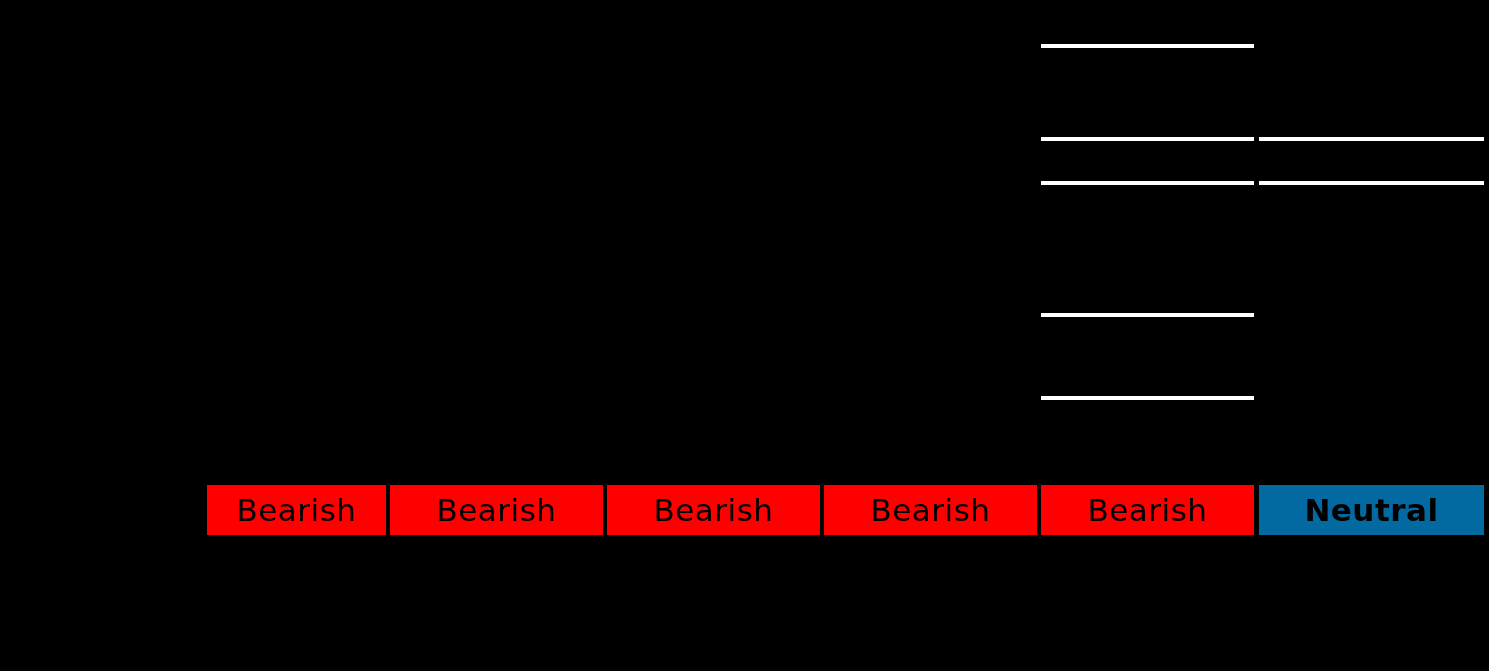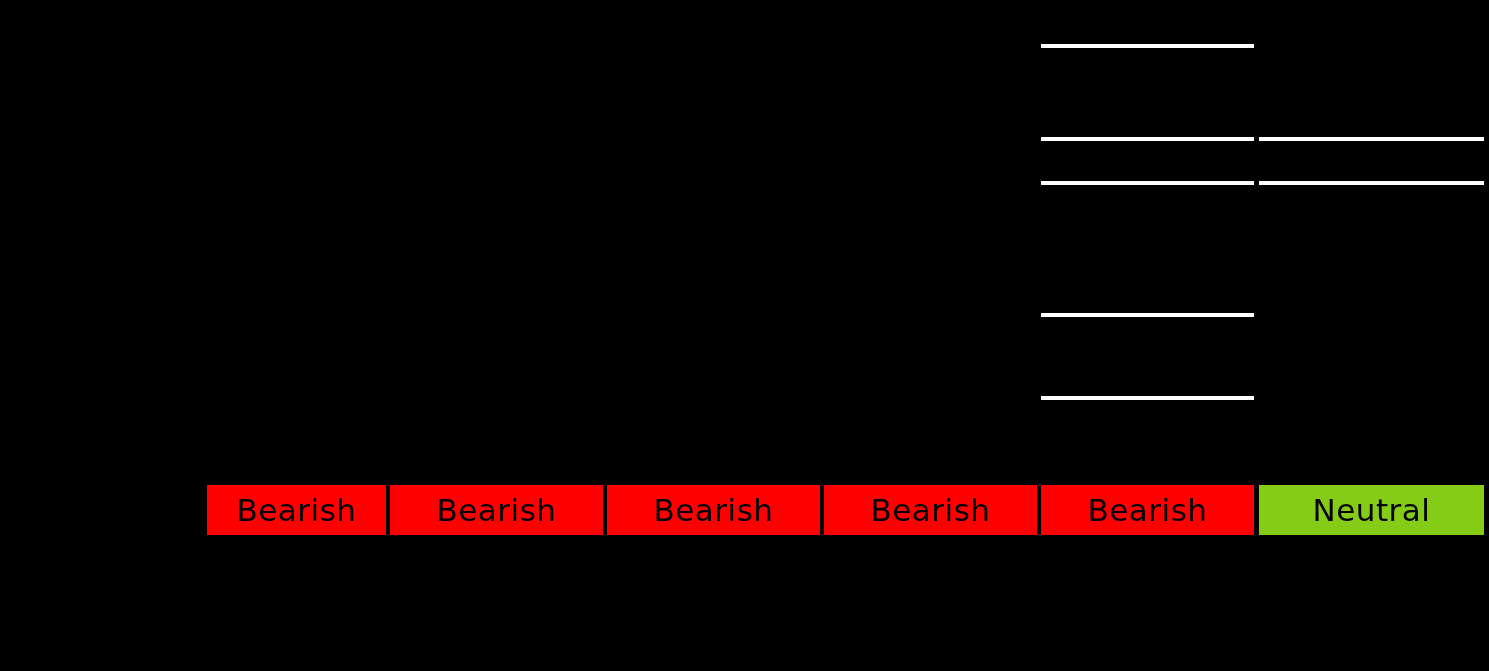--- a/index.html
+++ b/index.html
@@ -49,21 +49,21 @@
     box-sizing: border-box;
     color: #000000;
     font-size: 31px;
     font-weight: 500;
     letter-spacing: 0.5px;
     line-height: 1;
     white-space: nowrap;
     user-select: none;
   }
   .sentiment-cell.bearish { background: #ff0000; }
-  .sentiment-cell.neutral { background: #84cc16; }
+  .sentiment-cell.neutral { background: #0369a1; font-weight: bold; }
 </style>
 </head>
 <body>
 
 <div id="canvas">
 
   <div class="plot-area">
     <div class="level-line" style="left:1041px; top:44px;  width:213px;"></div>
     <div class="level-line" style="left:1041px; top:137px; width:213px;"></div>
     <div class="level-line" style="left:1259px; top:137px; width:225px;"></div>

